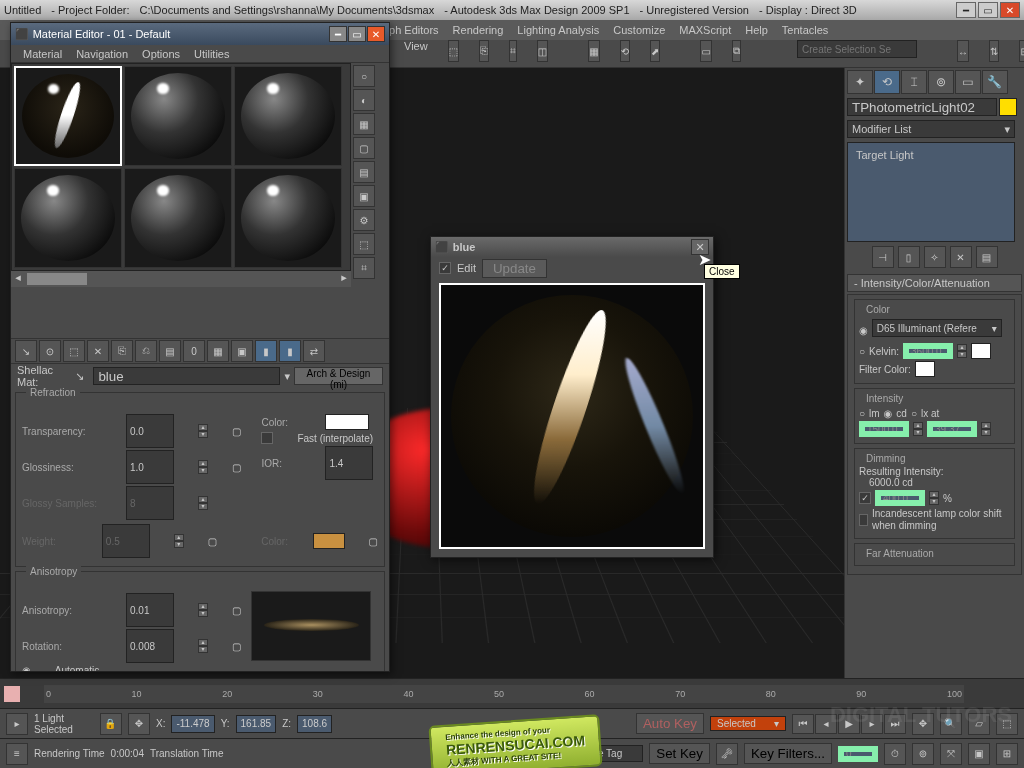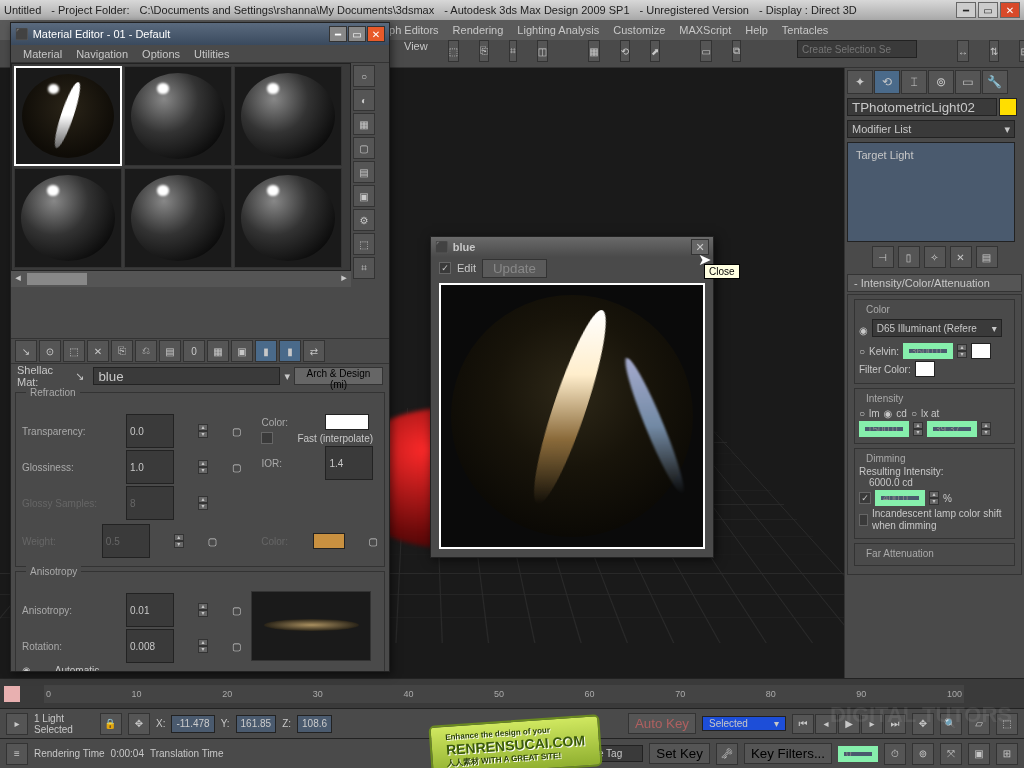--- a/index.html
+++ b/index.html
@@ -85,21 +85,21 @@
 .track-bar { position:absolute; left:0; right:0; bottom:60px; height:30px; background:#3a3a3a; border-top:1px solid #222; display:flex; align-items:center; }
 .time-ruler { flex:1; height:18px; background:#444; position:relative; margin:0 60px 0 20px; display:flex; justify-content:space-between; align-items:center; padding:0 2px; font-size:9px; color:#aaa; }
 .time-ruler span { pointer-events:none; }
 .status-bar { position:absolute; left:0; right:0; bottom:30px; height:30px; background:#4a4a4a; border-top:1px solid #222; display:flex; align-items:center; gap:6px; padding:0 6px; font-size:10px; }
 .status-field { background:#4a5a6e; border:1px solid #222; color:#ccc; padding:1px 4px; height:18px; display:flex; align-items:center; }
 .prompt-bar { position:absolute; left:0; right:0; bottom:0; height:30px; background:#4a4a4a; border-top:1px solid #222; display:flex; align-items:center; gap:6px; padding:0 6px; font-size:10px; }
 .play-btns { display:flex; gap:1px; }
 .play-btns .pb { width:22px; height:20px; background:#555; border:1px solid #333; display:flex;align-items:center;justify-content:center;font-size:10px; }
 .autokey-btn { background:#555; border:1px solid #333; padding:2px 6px; color:#b06060; }
 .setkey-btn { background:#555; border:1px solid #333; padding:2px 6px; }
-.selected-drop { background:#1d4ed8; border:1px solid #222; padding:1px 6px; width:84px; display:flex; justify-content:space-between; }
+.selected-drop { background:#c2410c; border:1px solid #222; padding:1px 6px; width:76px; display:flex; justify-content:space-between; }
 .overlay-logo { position:absolute; left:430px; top:720px; z-index:70; background: linear-gradient(#d0e860,#90b030); color:#3a5a0a; font-weight:bold; font-size:14px; padding:6px 14px; border-radius:6px; border:2px solid #6a8a20; transform: rotate(-4deg); text-shadow: 1px 1px 0 #fff; }
 .overlay-logo small { display:block; font-size:8px; color:#2a4008; }
 .watermark { position:absolute; right:12px; bottom:40px; font-size:22px; color:rgba(255,255,255,.08); font-weight:bold; z-index:5; }
 </style>
 </head>
 <body>
 
 <div class="titlebar">
   <span class="segment">Untitled</span>
   <span class="segment">- Project Folder:</span>

